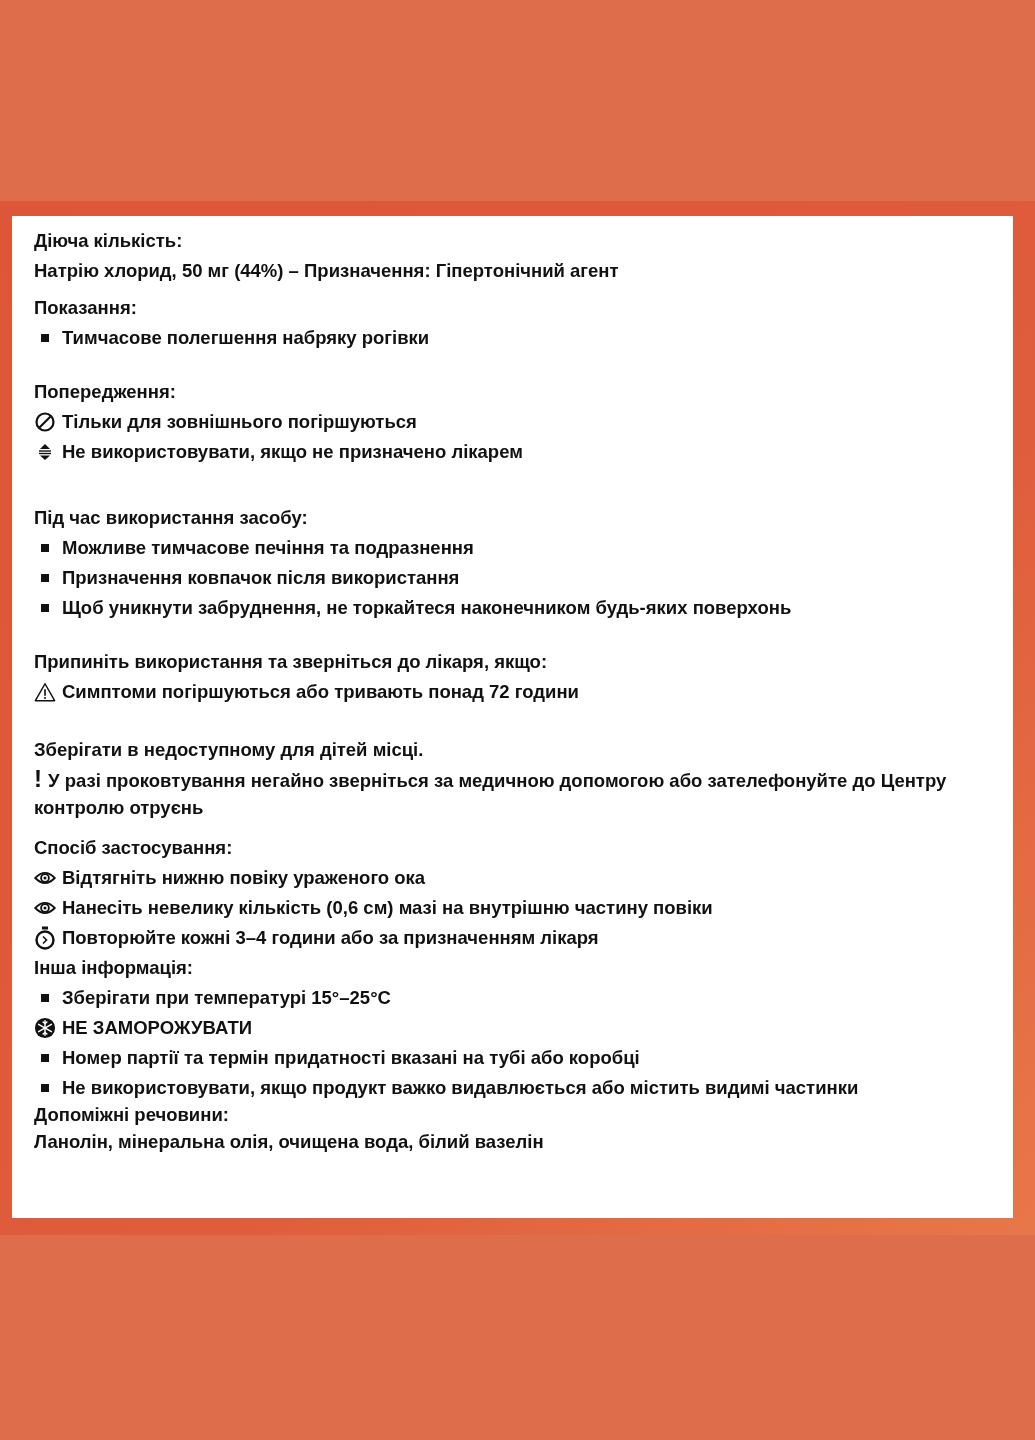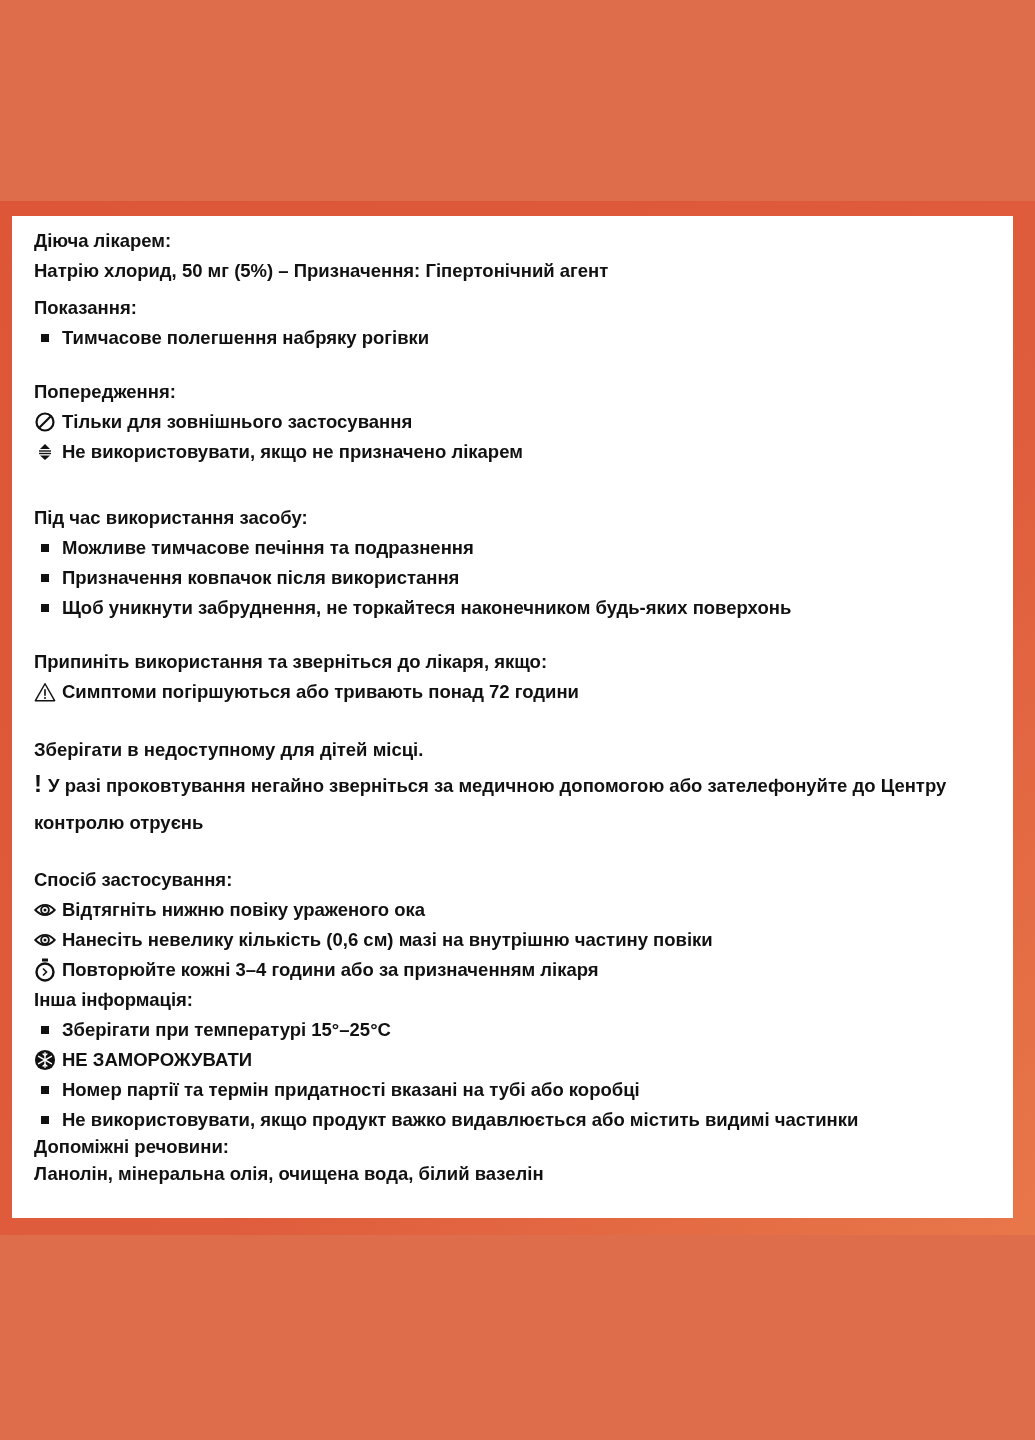--- a/index.html
+++ b/index.html
@@ -20,63 +20,63 @@
     .content {
       position: absolute; left: 34px; top: 226px; width: 970px;
       color: #111;
       font-weight: bold;
       font-size: 18.5px;
       line-height: 30px;
     }
     .section { margin: 0; }
     .section + .section.gap { margin-top: 24px; }
     .line { display: flex; align-items: flex-start; white-space: nowrap; }
-    .line.wrap { white-space: normal; line-height: 37px; }
+    .line.wrap { white-space: normal; line-height: 27px; }
     .icon {
       display: inline-flex; align-items: center; justify-content: center;
       width: 22px; margin-right: 6px; flex: none; height: 30px;
     }
     .icon.bullet::before {
       content: ""; width: 8px; height: 8px; background: #111; display: block;
     }
     .icon svg { display: block; }
   </style>
 </head>
 <body>
 
 <div class="frame"></div>
 <div class="panel"></div>
 
 <div class="content">
 
   <div class="section">
-    <div class="line">Діюча лікарем:</div>
-    <div class="line">
-      <span>Натрію хлорид, 50 мг (5%) – Призначення: Гіпертонічний агент</span>
+    <div class="line">Діюча кількість:</div>
+    <div class="line">
+      <span>Натрію хлорид, 50 мг (44%) – Призначення: Гіпертонічний агент</span>
     </div>
   </div>
 
   <div class="section gap" style="margin-top:7px">
     <div class="line">Показання:</div>
     <div class="line">
       <span class="icon bullet"></span>
       <span>Тимчасове полегшення набряку рогівки</span>
     </div>
   </div>
 
   <div class="section gap" style="margin-top:24px">
     <div class="line">Попередження:</div>
     <div class="line">
       <span class="icon">
         <svg width="22" height="22" viewBox="0 0 22 22">
             <circle cx="11" cy="11" r="8.5" fill="none" stroke="#111" stroke-width="2.2"></circle>
             <line x1="5.5" y1="16.5" x2="16.5" y2="5.5" stroke="#111" stroke-width="2.2"></line>
           </svg>
       </span>
-      <span>Тільки для зовнішнього застосування</span>
+      <span>Тільки для зовнішнього погіршуються</span>
     </div>
     <div class="line">
       <span class="icon">
         <svg width="16" height="18" viewBox="0 0 16 18">
             <polygon points="8,1 13,6 3,6" fill="#111"></polygon>
             <line x1="2" y1="8" x2="14" y2="8" stroke="#111" stroke-width="1.4"></line>
             <line x1="2" y1="10.5" x2="14" y2="10.5" stroke="#111" stroke-width="1.4"></line>
             <polygon points="8,17 13,12.5 3,12.5" fill="#111"></polygon>
           </svg>
       </span>
@@ -116,21 +116,21 @@
 
   <div class="section gap" style="margin-top:28px">
     <div class="line">Зберігати в недоступному для дітей місці.</div>
     <div class="line wrap">
       <span style="white-space:normal">
         <span style="font-size:24px;font-weight:900;margin-right:6px;">!</span><span>У разі проковтування негайно зверніться за медичною допомогою або зателефонуйте до Центру контролю отруєнь</span>
       </span>
     </div>
   </div>
 
-  <div class="section gap" style="margin-top:24px">
+  <div class="section gap" style="margin-top:12px">
     <div class="line">Спосіб застосування:</div>
     <div class="line">
       <span class="icon">
         <svg width="26" height="18" viewBox="0 0 26 18">
             <path d="M1.5 9 Q13 -3 24.5 9 Q13 21 1.5 9 Z" fill="none" stroke="#111" stroke-width="2.2"></path>
             <circle cx="13" cy="9" r="4.6" fill="none" stroke="#111" stroke-width="2.2"></circle>
             <circle cx="13" cy="9" r="1.8" fill="#111"></circle>
           </svg>
       </span>
       <span>Відтягніть нижню повіку ураженого ока</span>

